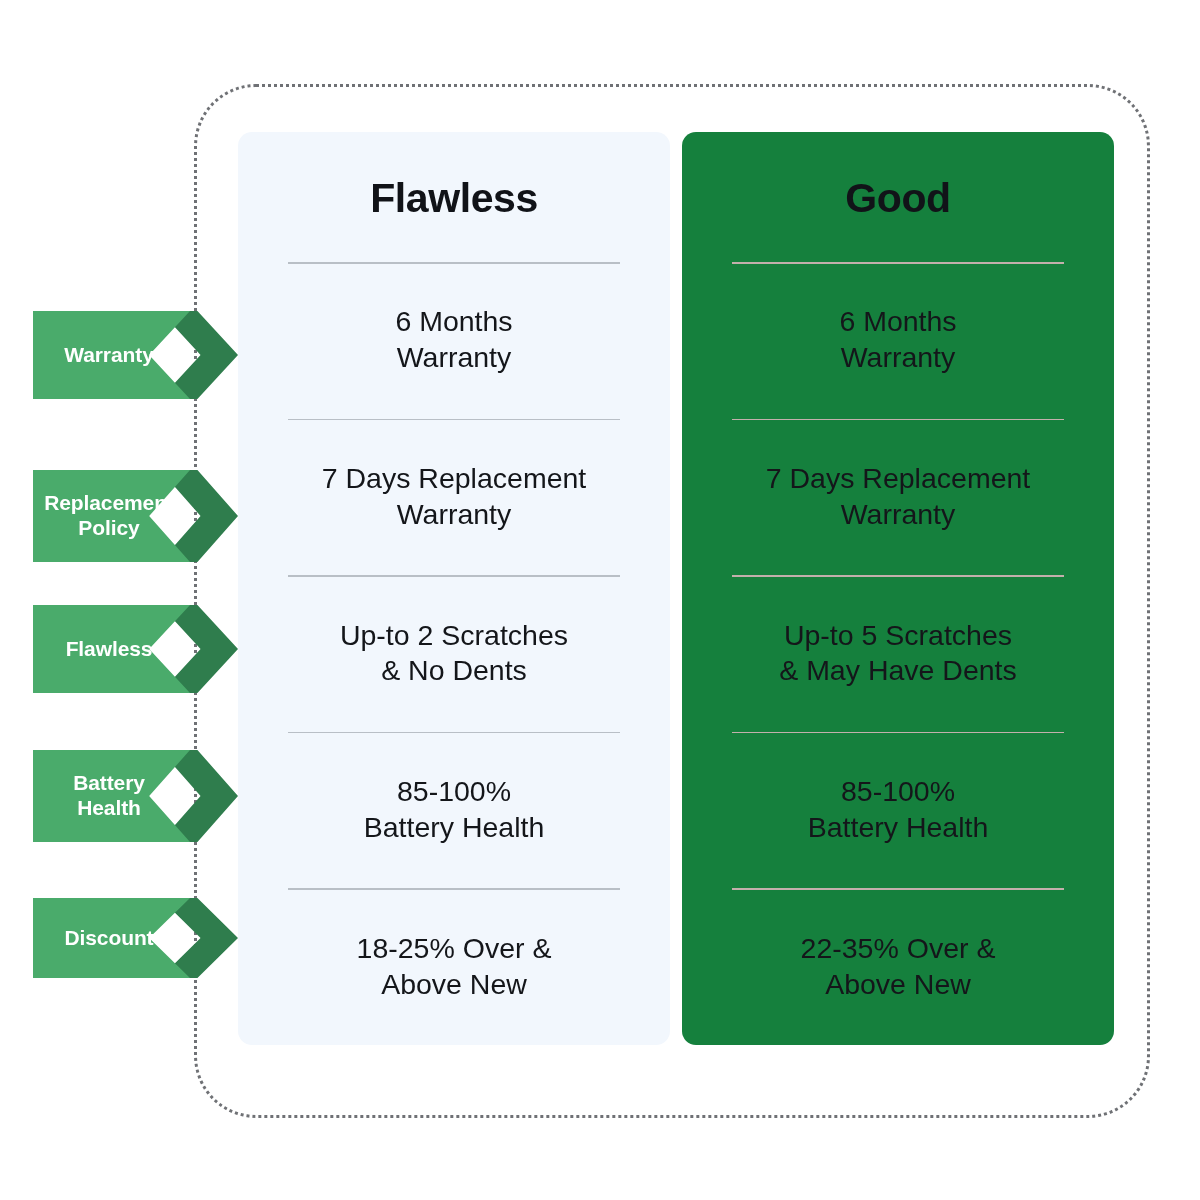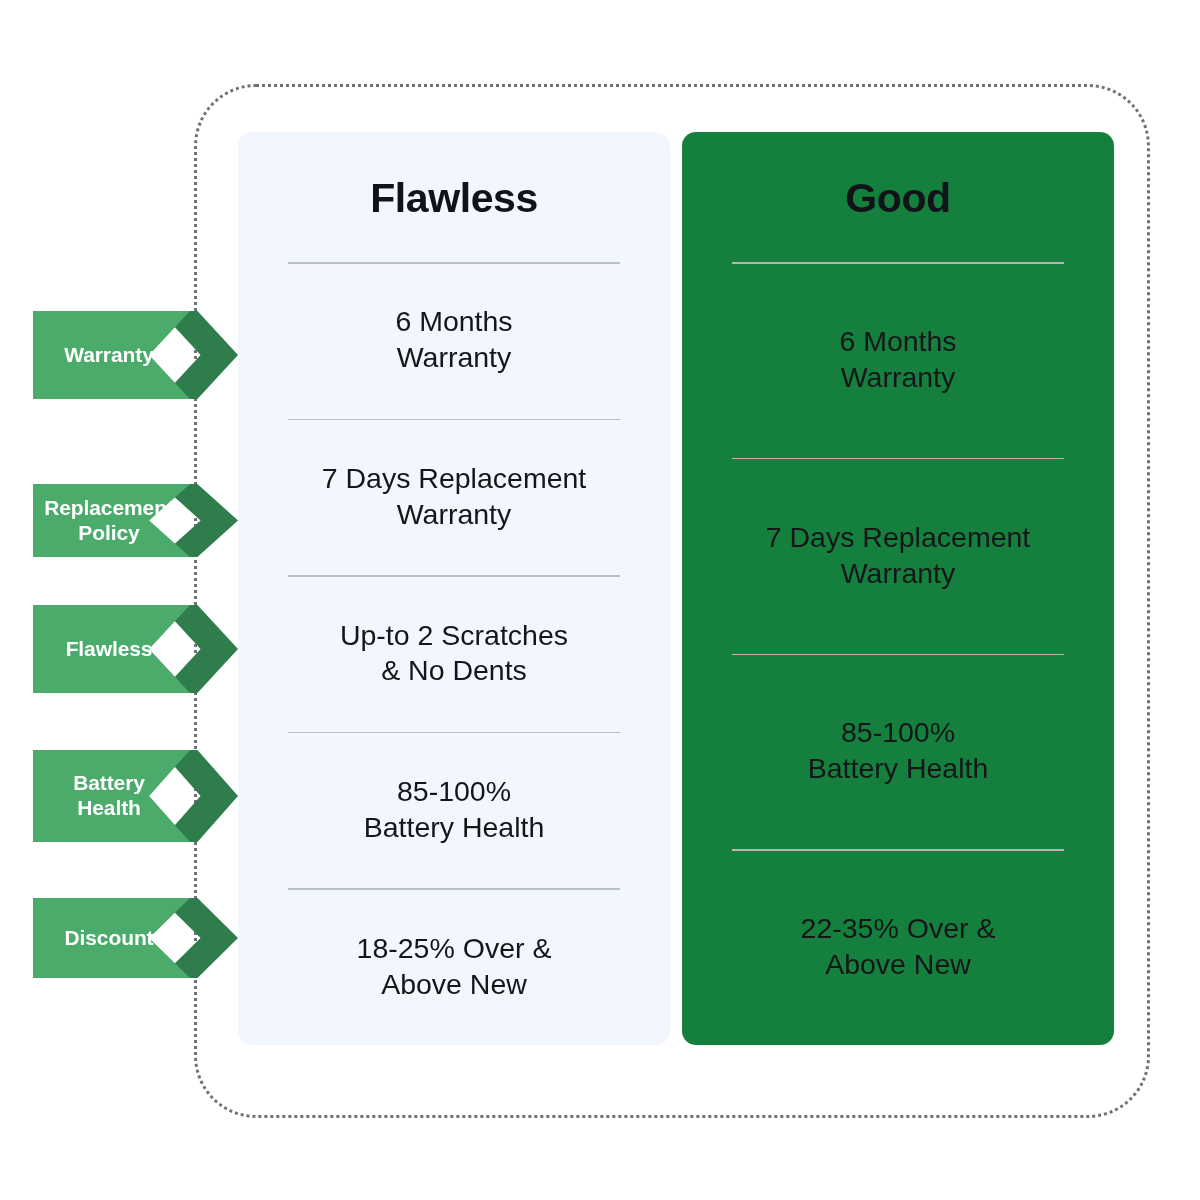--- a/index.html
+++ b/index.html
@@ -193,39 +193,42 @@
     <div class="column good">
       <div class="col-title">Good</div>
       <div class="rowlist">
         <div class="cell">
           <span class="cell-text">6 Months<br>Warranty</span>
         </div>
         <div class="cell">
           <span class="cell-text">7 Days Replacement<br>Warranty</span>
         </div>
         <div class="cell">
+          <span class="cell-text">Up-to 5 Scratches<br>&amp; May Have Dents</span>
+        </div>
+        <div class="cell">
           <span class="cell-text">85-100%<br>Battery Health</span>
         </div>
         <div class="cell">
           <span class="cell-text">22-35% Over &amp;<br>Above New</span>
         </div>
       </div>
     </div>
 
   </div>
 
   <div class="rail">
 
     <div class="arrow" style="top:311px; height:88px;">
       <div class="arrow-tip"></div>
       <div class="arrow-body"></div>
       <div class="arrow-label">Warranty</div>
     </div>
 
-    <div class="arrow" style="top:484px; height:73px;">
+    <div class="arrow" style="top:470px; height:92px;">
       <div class="arrow-tip"></div>
       <div class="arrow-body"></div>
       <div class="arrow-label">Replacement Policy</div>
     </div>
 
     <div class="arrow" style="top:605px; height:88px;">
       <div class="arrow-tip"></div>
       <div class="arrow-body"></div>
       <div class="arrow-label">Flawless</div>
     </div>

